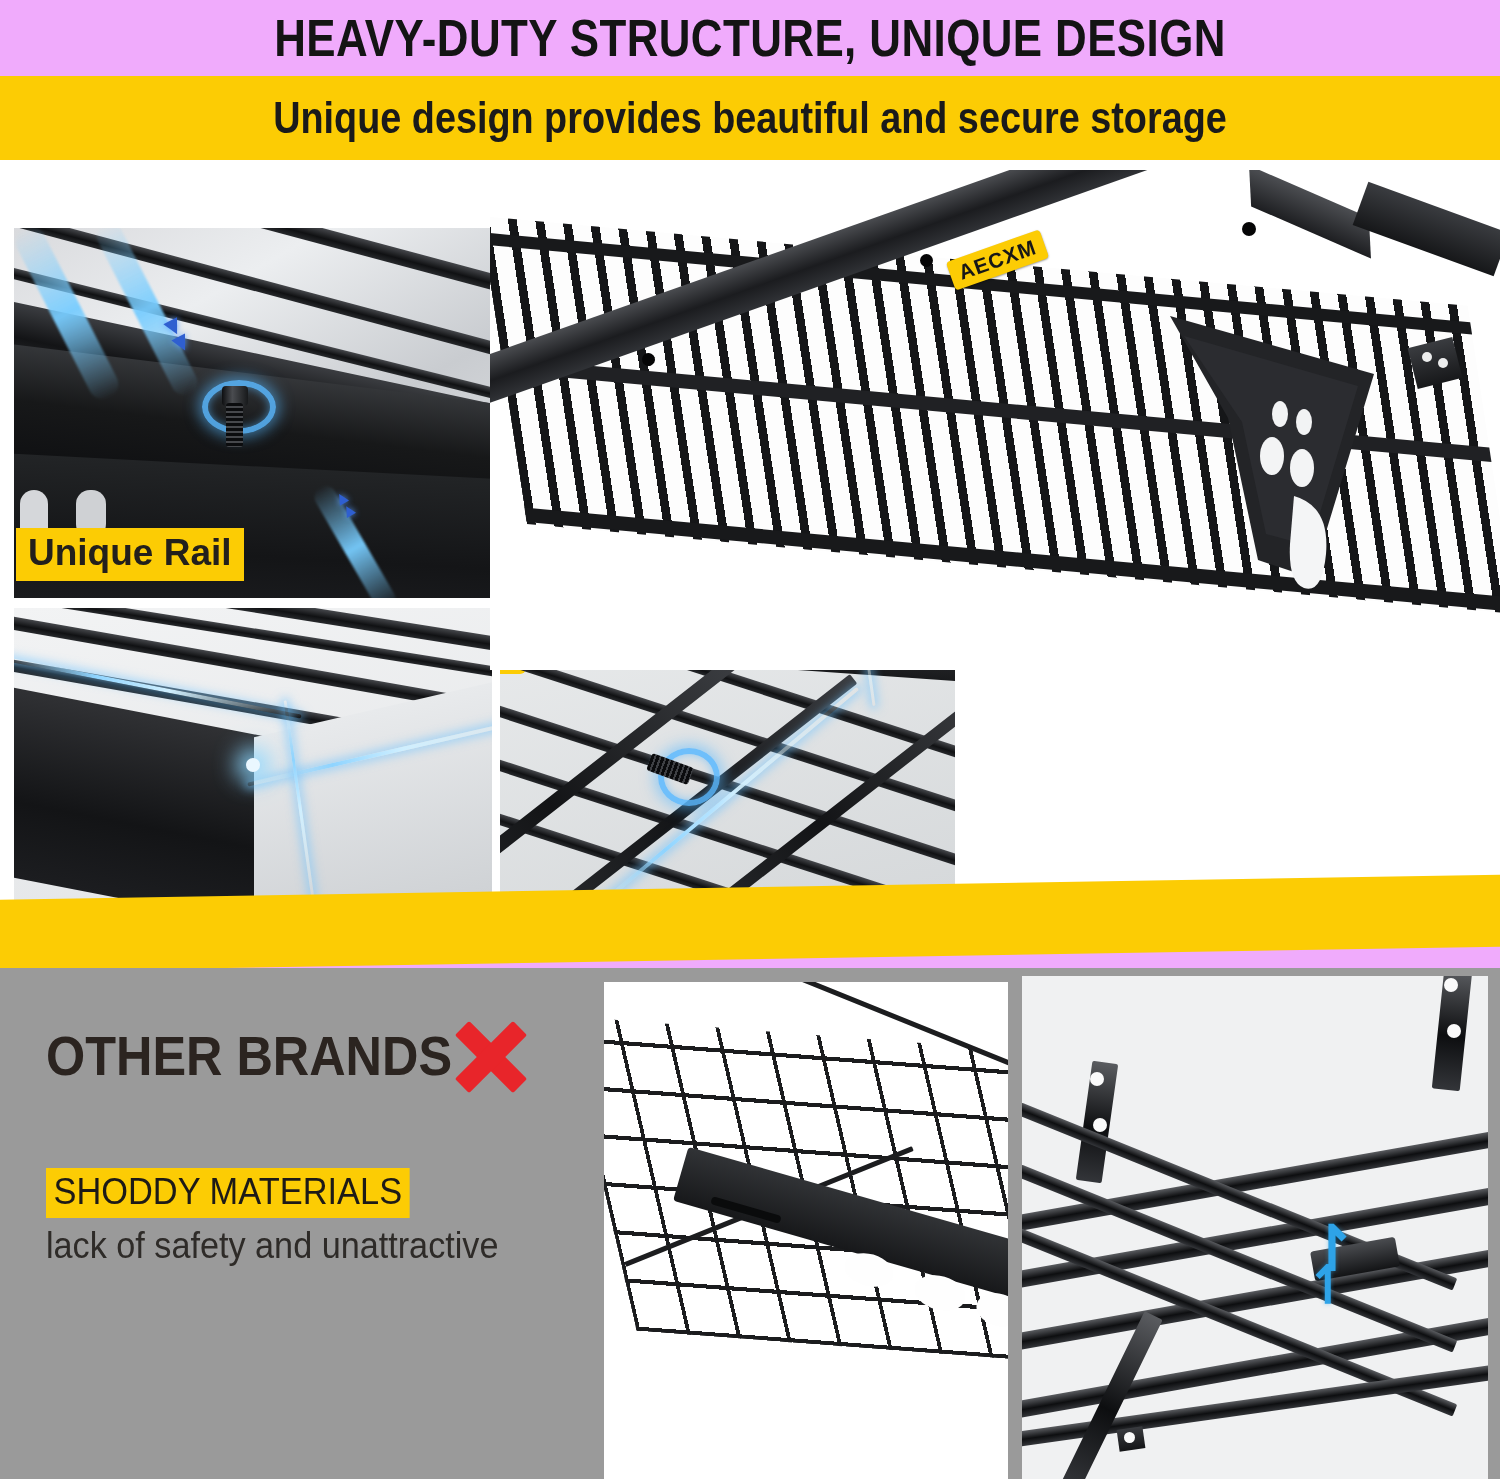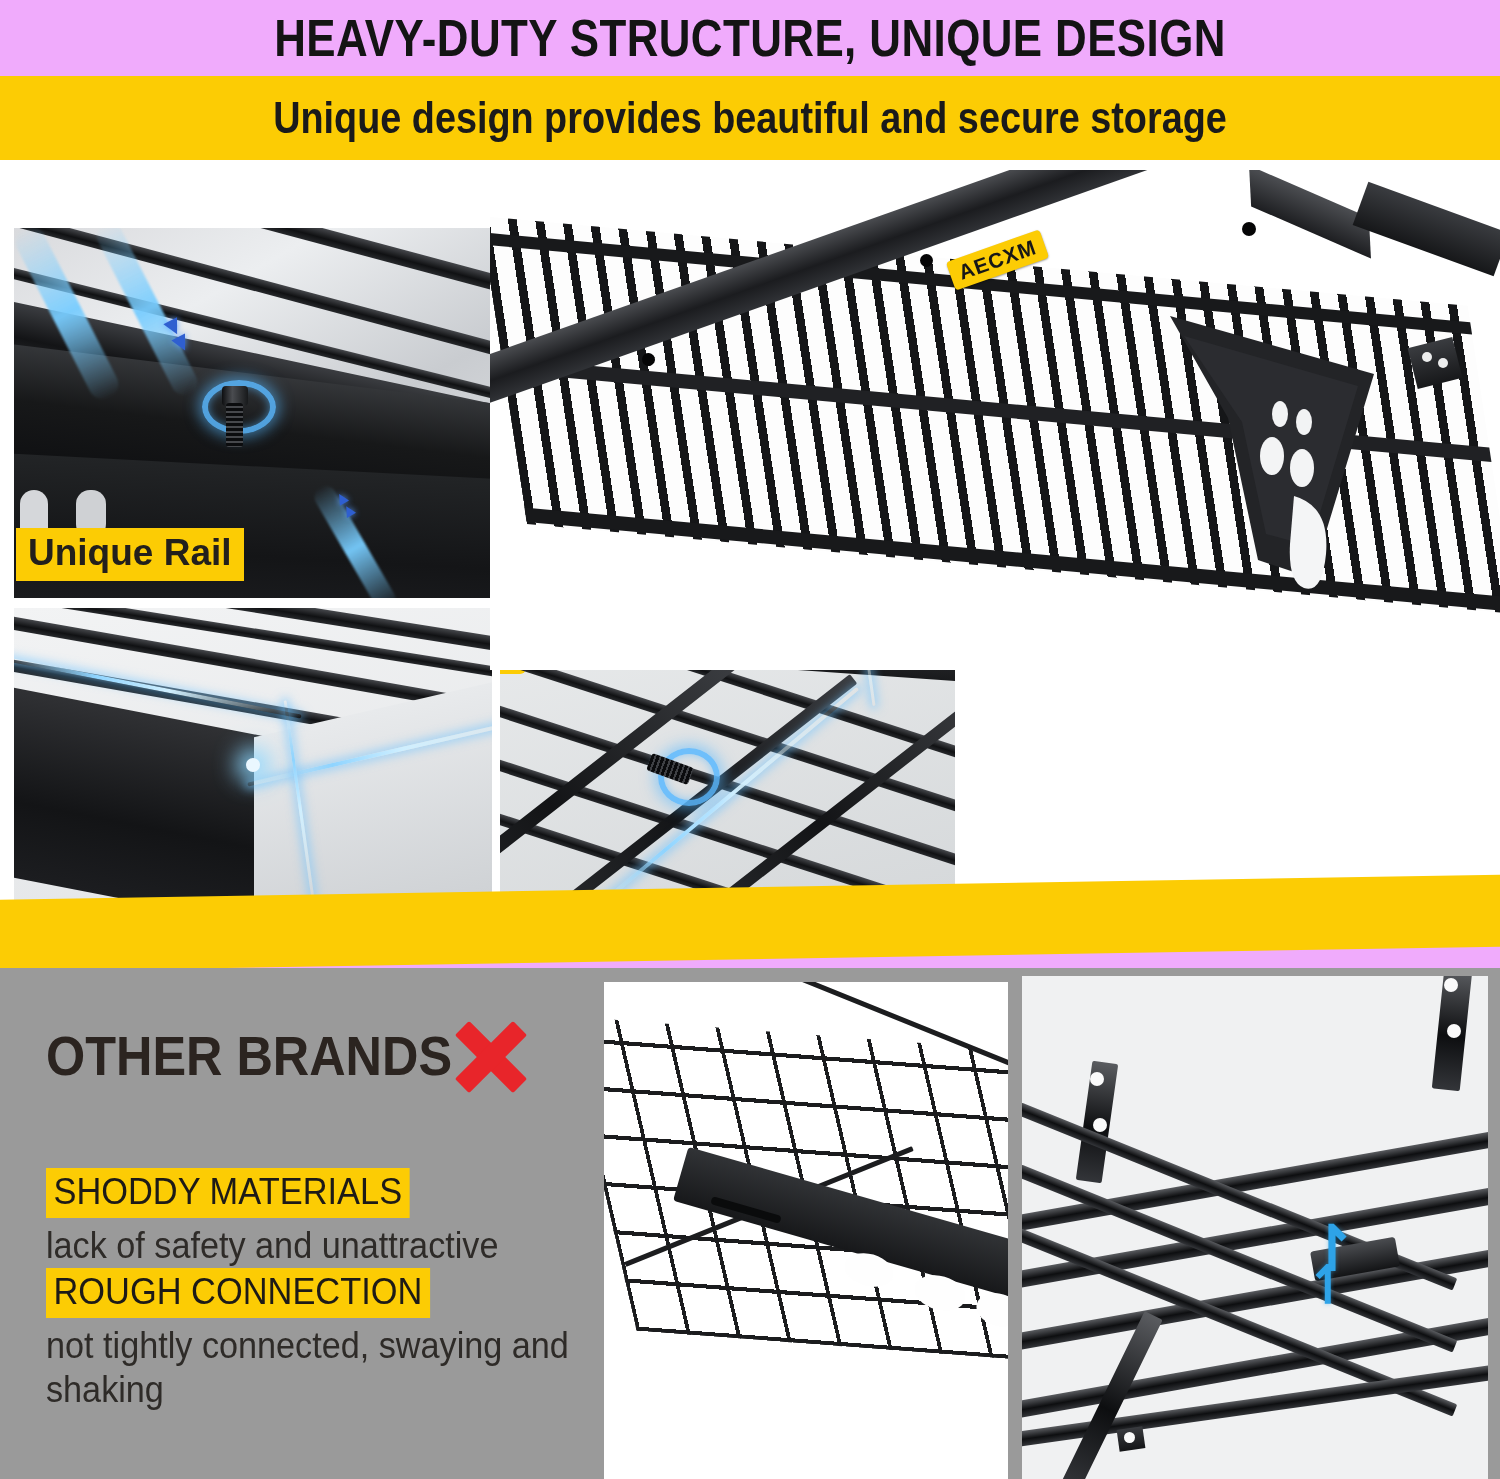--- a/index.html
+++ b/index.html
@@ -249,24 +249,20 @@
     <div class="xmark">
         <i></i>
         <i></i>
       </div>
 
     <div class="bullet" id="bul1">
       <div class="b-head">SHODDY MATERIALS</div>
       <div class="b-body">lack of safety and unattractive</div>
     </div>
 
-    <div class="bullet" id="bul2">
-      <div class="b-head">ROUGH CONNECTION</div>
-      <div class="b-body">not tightly connected, swaying and shaking</div>
-    </div>
 
     <div class="card" id="c1">
       <div style="position:absolute;left:-40px;top:34px;width:520px;height:330px;
                   transform:skewY(18deg) rotate(-14deg);transform-origin:left top;">
 
         <div style="position:absolute;left:0;top:0;width:500px;height:300px;
              background:
                repeating-linear-gradient(90deg,#1b1c1e 0 4px,rgba(0,0,0,0) 4px 52px),
                repeating-linear-gradient(0deg,#1b1c1e 0 4px,rgba(0,0,0,0) 4px 46px);"></div>
       </div>

